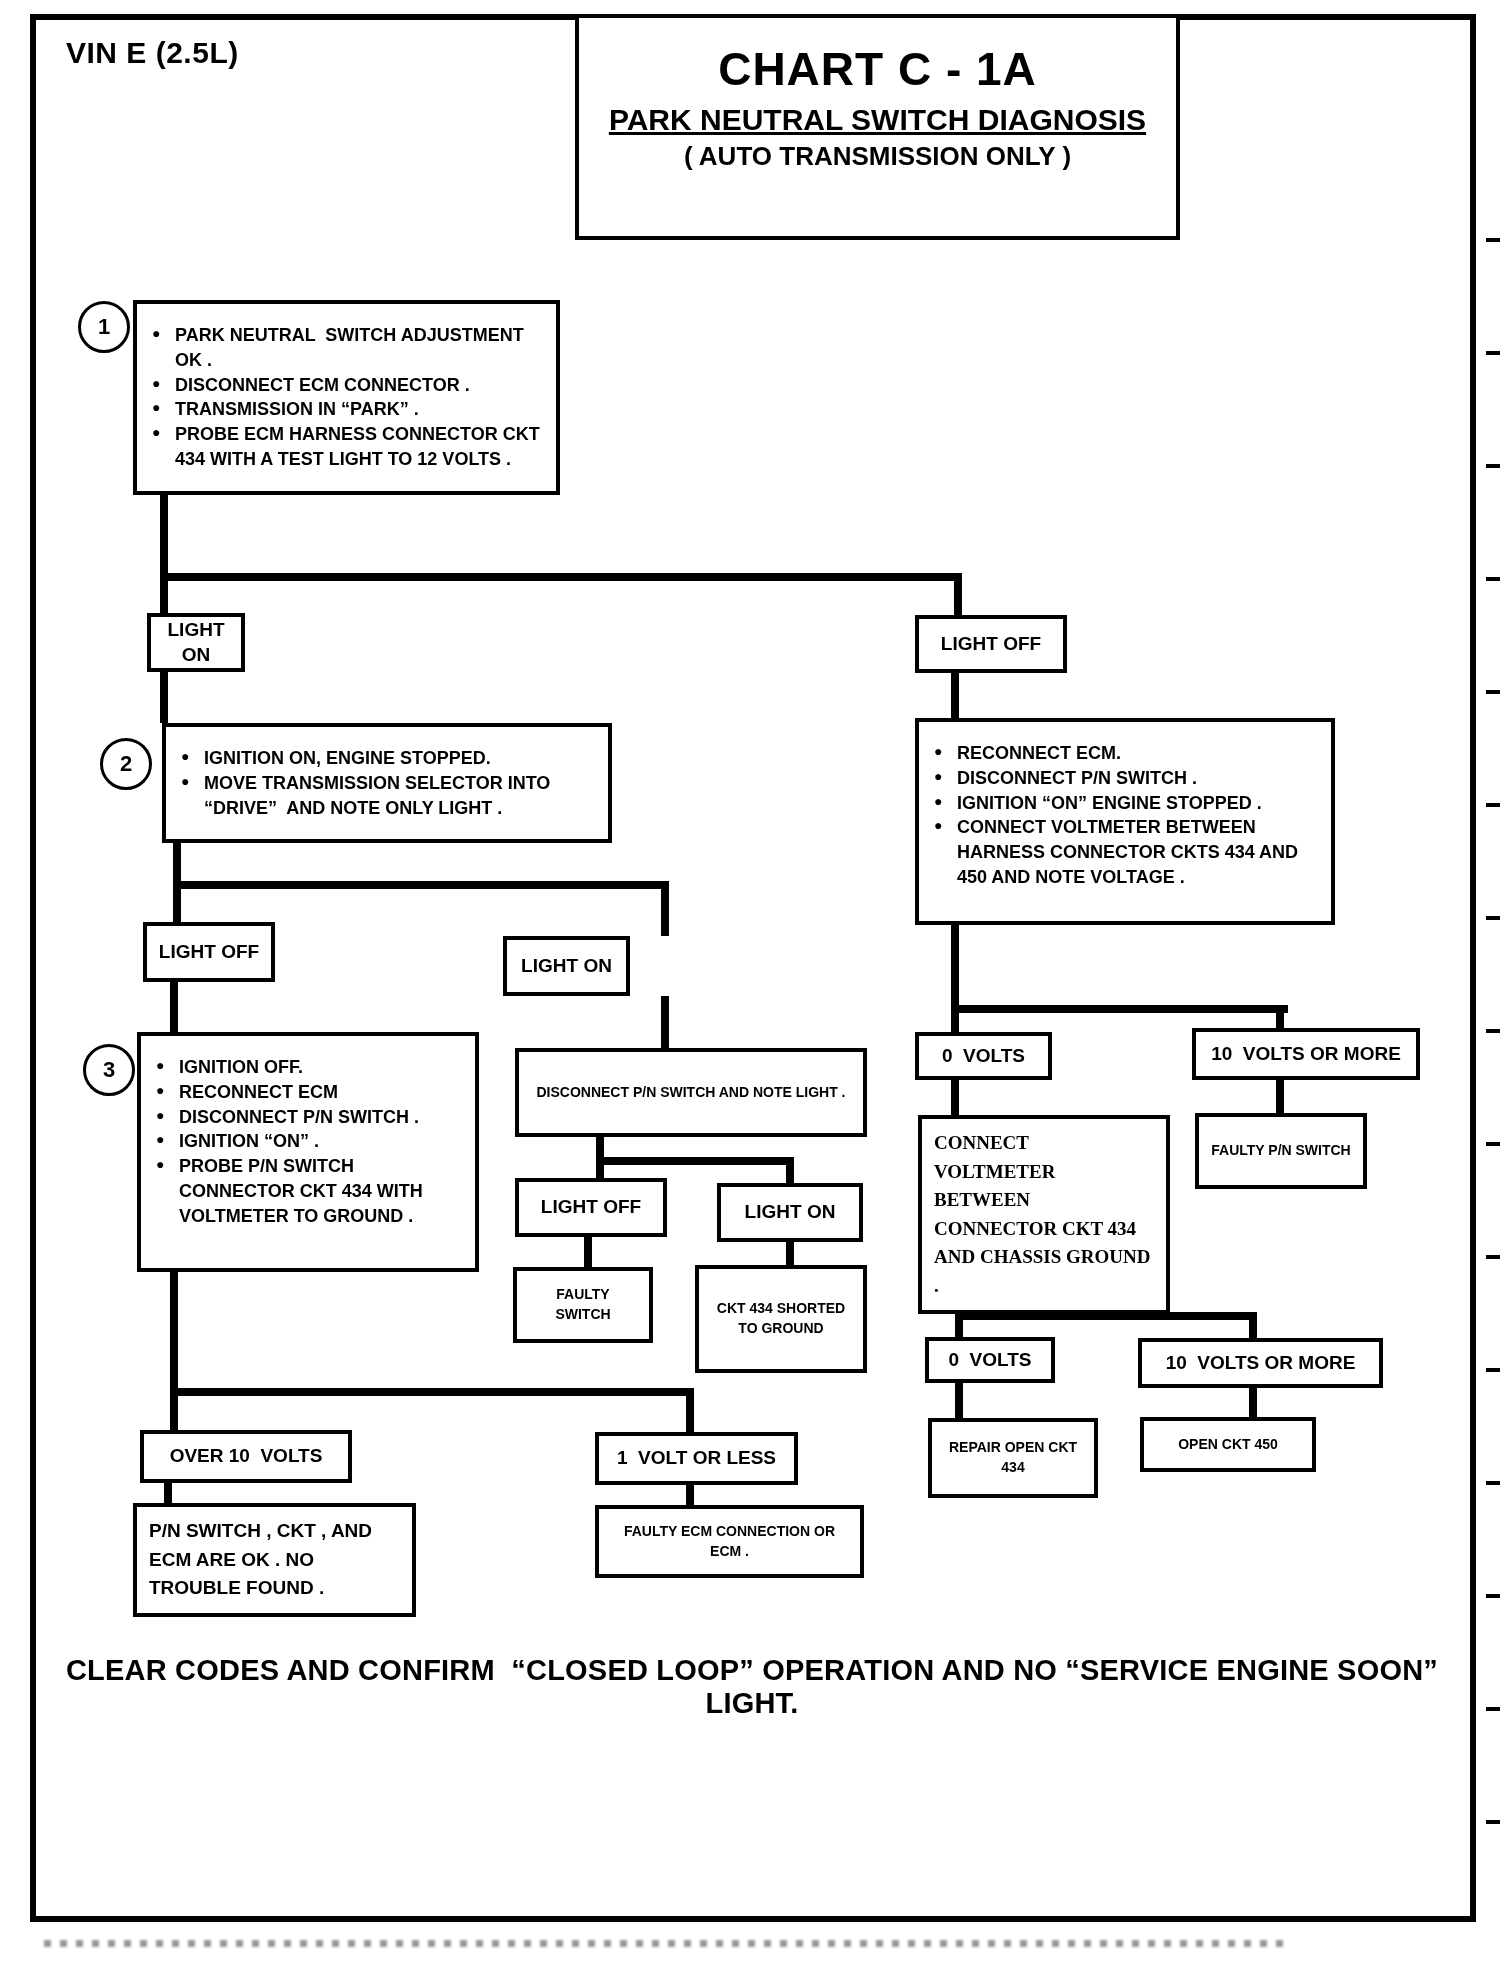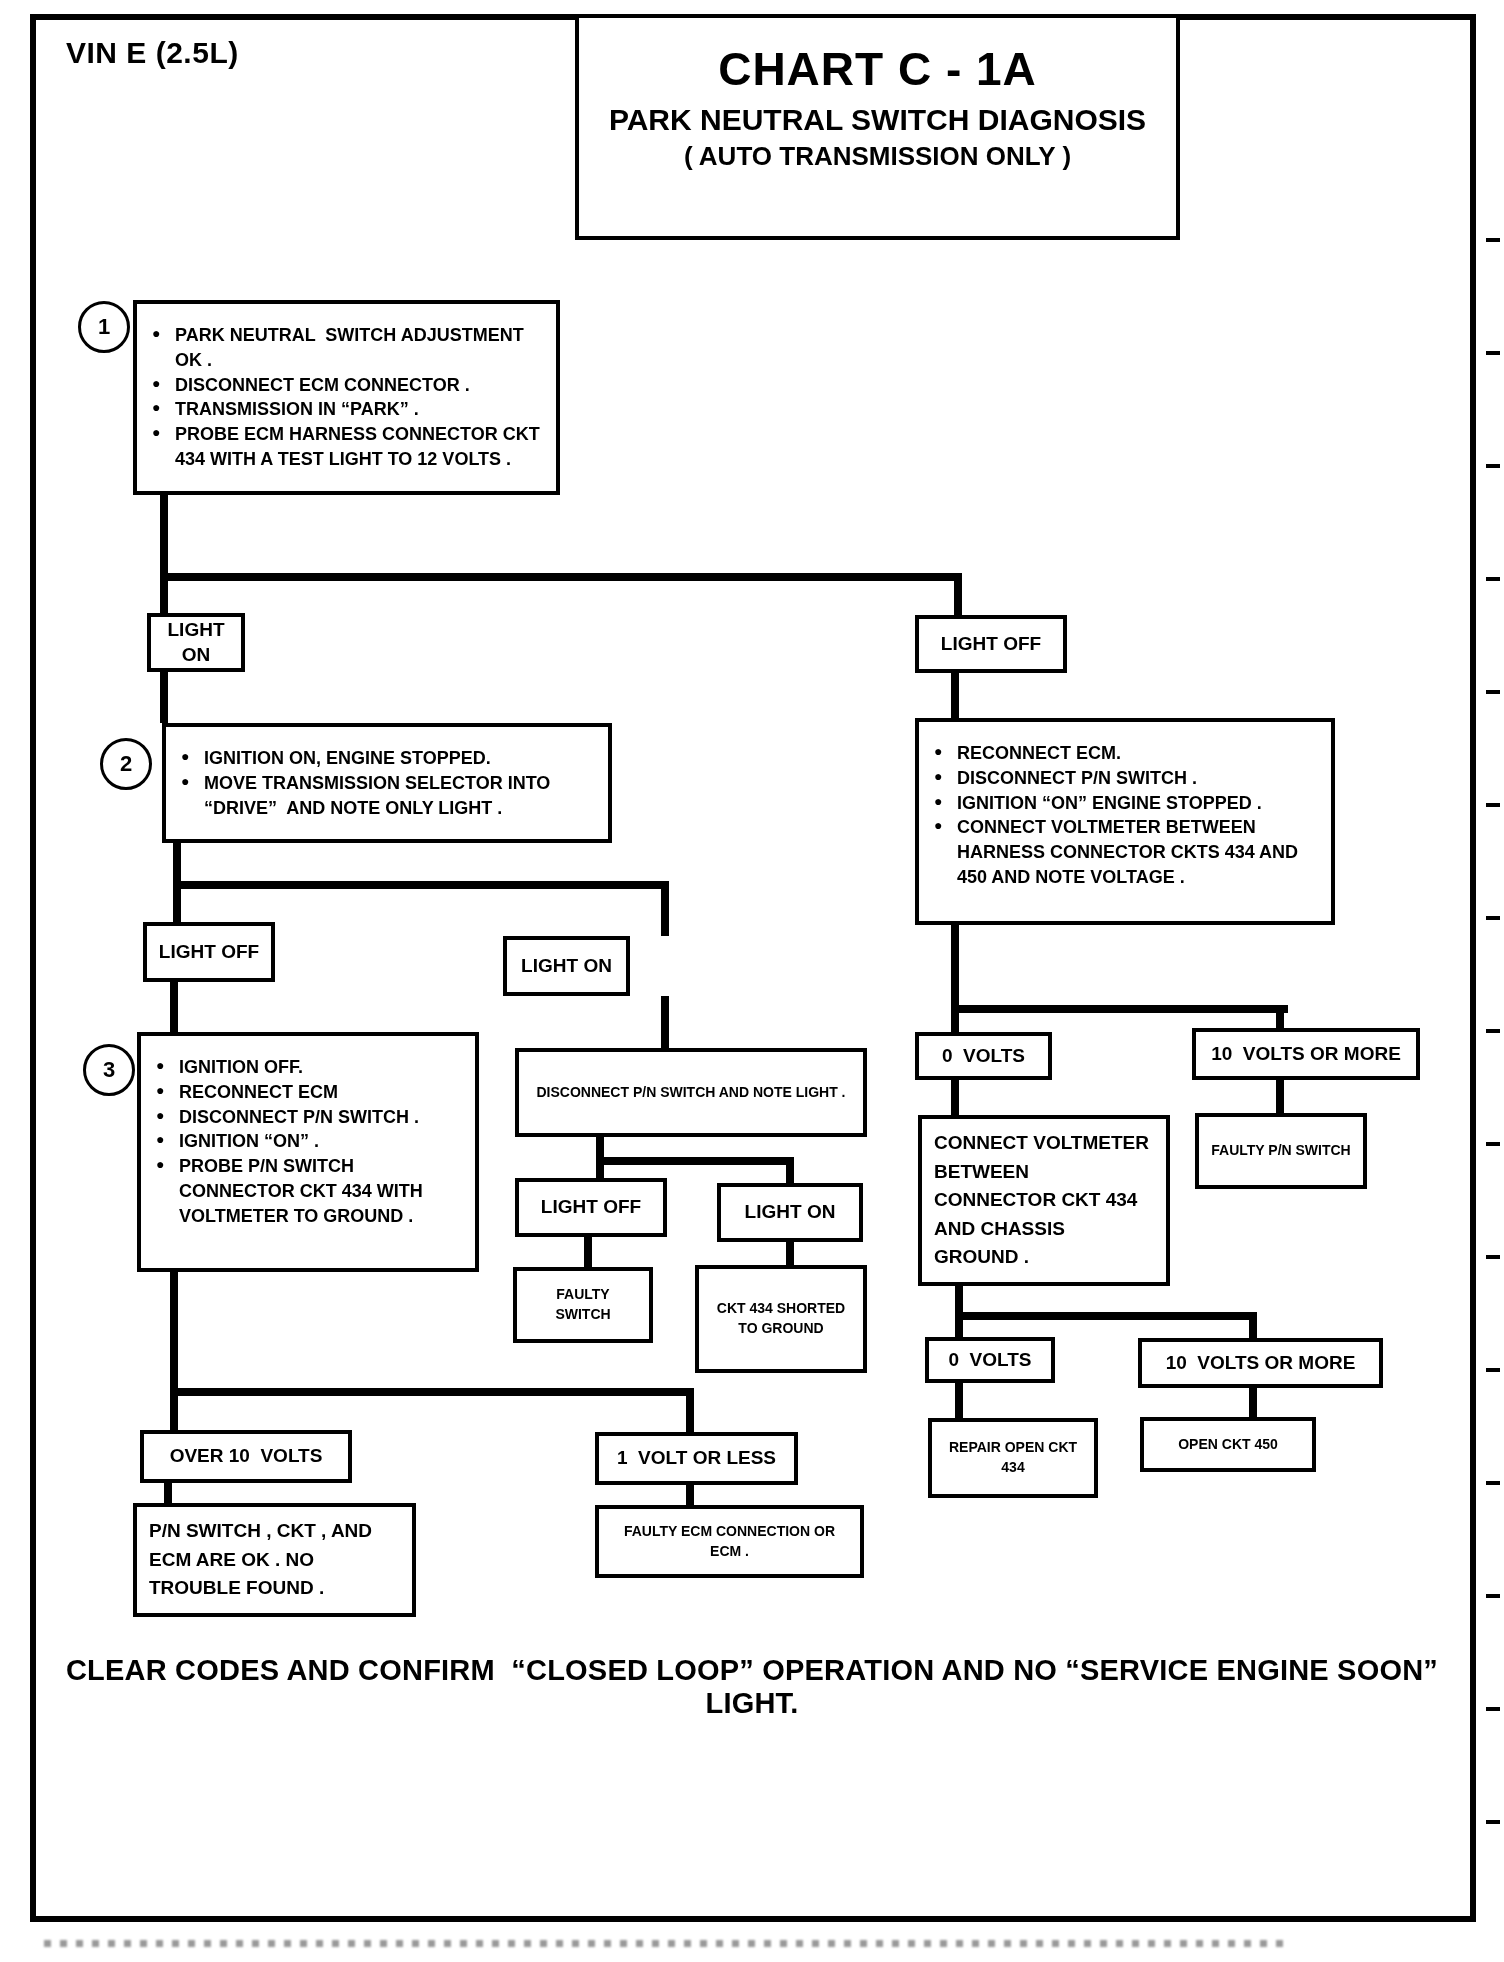--- a/index.html
+++ b/index.html
@@ -17,21 +17,21 @@
     border:6px solid #000;box-sizing:border-box;background:#fff;
   }
   .vin{position:absolute;left:66px;top:36px;font-size:30px;letter-spacing:.5px;}
   .title-box{
     position:absolute;left:575px;top:14px;width:605px;height:226px;
     border:4px solid #000;box-sizing:border-box;background:#fff;
     display:flex;flex-direction:column;align-items:center;justify-content:flex-start;
     padding-top:26px;z-index:3;text-align:center;
   }
   .title-main{font-size:46px;letter-spacing:1px;line-height:1.1;}
-  .title-sub{font-size:30px;margin-top:8px;line-height:1.15;}
+  .title-sub{font-size:30px;margin-top:8px;line-height:1.15;text-decoration:underline;}
   .title-note{font-size:26px;margin-top:4px;}
   .node{
     position:absolute;background:#fff;border:4px solid #000;
     box-sizing:border-box;z-index:2;
   }
   .list-node{padding:19px 14px;font-size:18px;line-height:1.38;}
   .bl{position:relative;padding-left:24px;white-space:pre-wrap;}
   .bl::before{content:"●";position:absolute;left:1px;top:1px;font-size:14px;}
   .label-node{
     display:flex;align-items:center;justify-content:center;
@@ -157,21 +157,21 @@
   </div>
 
   <div class="node center-node" style="left:515px;top:1048px;width:352px;height:89px;">DISCONNECT P/N SWITCH AND NOTE LIGHT .</div>
   <div class="node label-node" style="left:515px;top:1178px;width:152px;height:59px;">LIGHT OFF</div>
   <div class="node label-node" style="left:717px;top:1183px;width:146px;height:59px;">LIGHT ON</div>
   <div class="node center-node" style="left:513px;top:1267px;width:140px;height:76px;">FAULTY SWITCH</div>
   <div class="node center-node" style="left:695px;top:1265px;width:172px;height:108px;">CKT 434 SHORTED TO GROUND</div>
 
   <div class="node label-node" style="left:915px;top:1032px;width:137px;height:48px;">0  VOLTS</div>
   <div class="node label-node" style="left:1192px;top:1028px;width:228px;height:52px;">10  VOLTS OR MORE</div>
-  <div class="node left-node" style="left:918px;top:1115px;width:252px;min-height:142px;">CONNECT VOLTMETER BETWEEN CONNECTOR CKT 434 AND CHASSIS GROUND .</div>
+  <div class="node left-node" style="left:918px;top:1115px;width:252px;min-height:142px;font-family:Liberation Serif, serif;">CONNECT VOLTMETER BETWEEN CONNECTOR CKT 434 AND CHASSIS GROUND .</div>
   <div class="node center-node" style="left:1195px;top:1113px;width:172px;height:76px;">FAULTY P/N SWITCH</div>
   <div class="node label-node" style="left:925px;top:1337px;width:130px;height:46px;">0  VOLTS</div>
   <div class="node label-node" style="left:1138px;top:1338px;width:245px;height:50px;">10  VOLTS OR MORE</div>
   <div class="node center-node" style="left:928px;top:1418px;width:170px;height:80px;">REPAIR OPEN CKT 434</div>
   <div class="node center-node" style="left:1140px;top:1417px;width:176px;height:55px;">OPEN CKT 450</div>
 
   <div class="node label-node" style="left:140px;top:1430px;width:212px;height:53px;">OVER 10  VOLTS</div>
   <div class="node label-node" style="left:595px;top:1432px;width:203px;height:53px;">1  VOLT OR LESS</div>
   <div class="node left-node" style="left:133px;top:1503px;width:283px;min-height:114px;">P/N SWITCH , CKT , AND ECM ARE OK . NO TROUBLE FOUND .</div>
   <div class="node center-node" style="left:595px;top:1505px;width:269px;height:73px;">FAULTY ECM CONNECTION OR ECM .</div>

